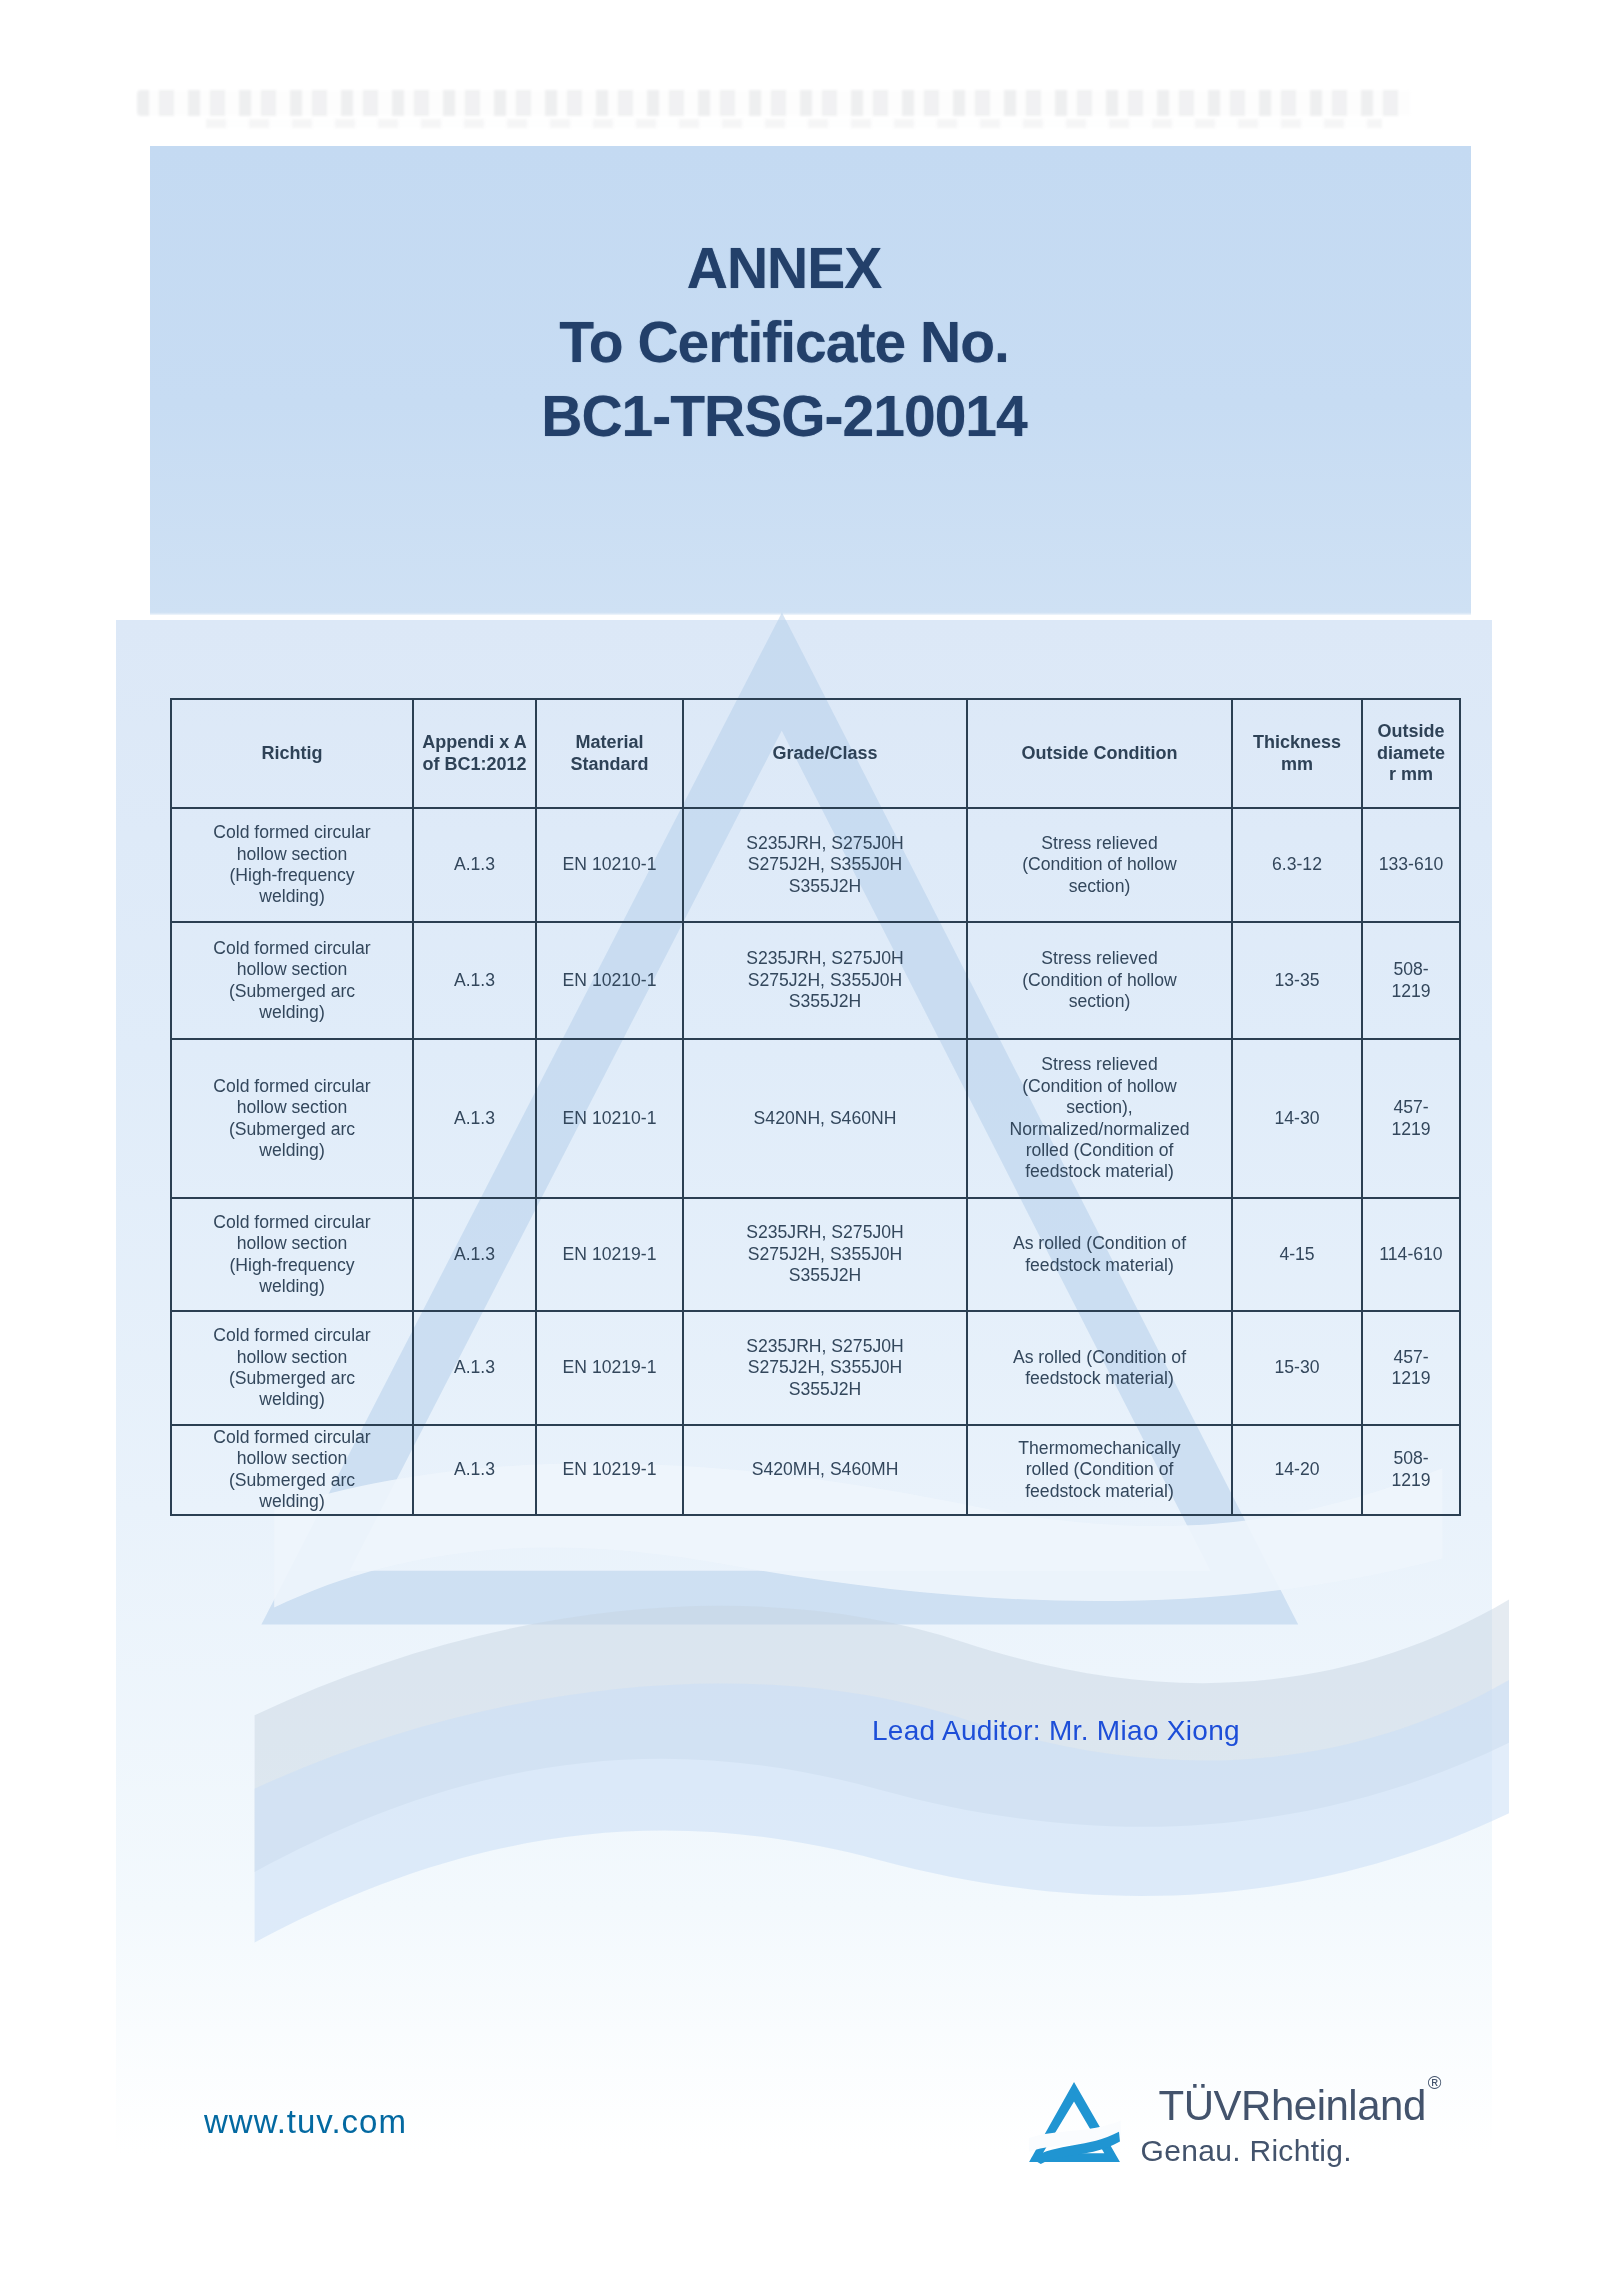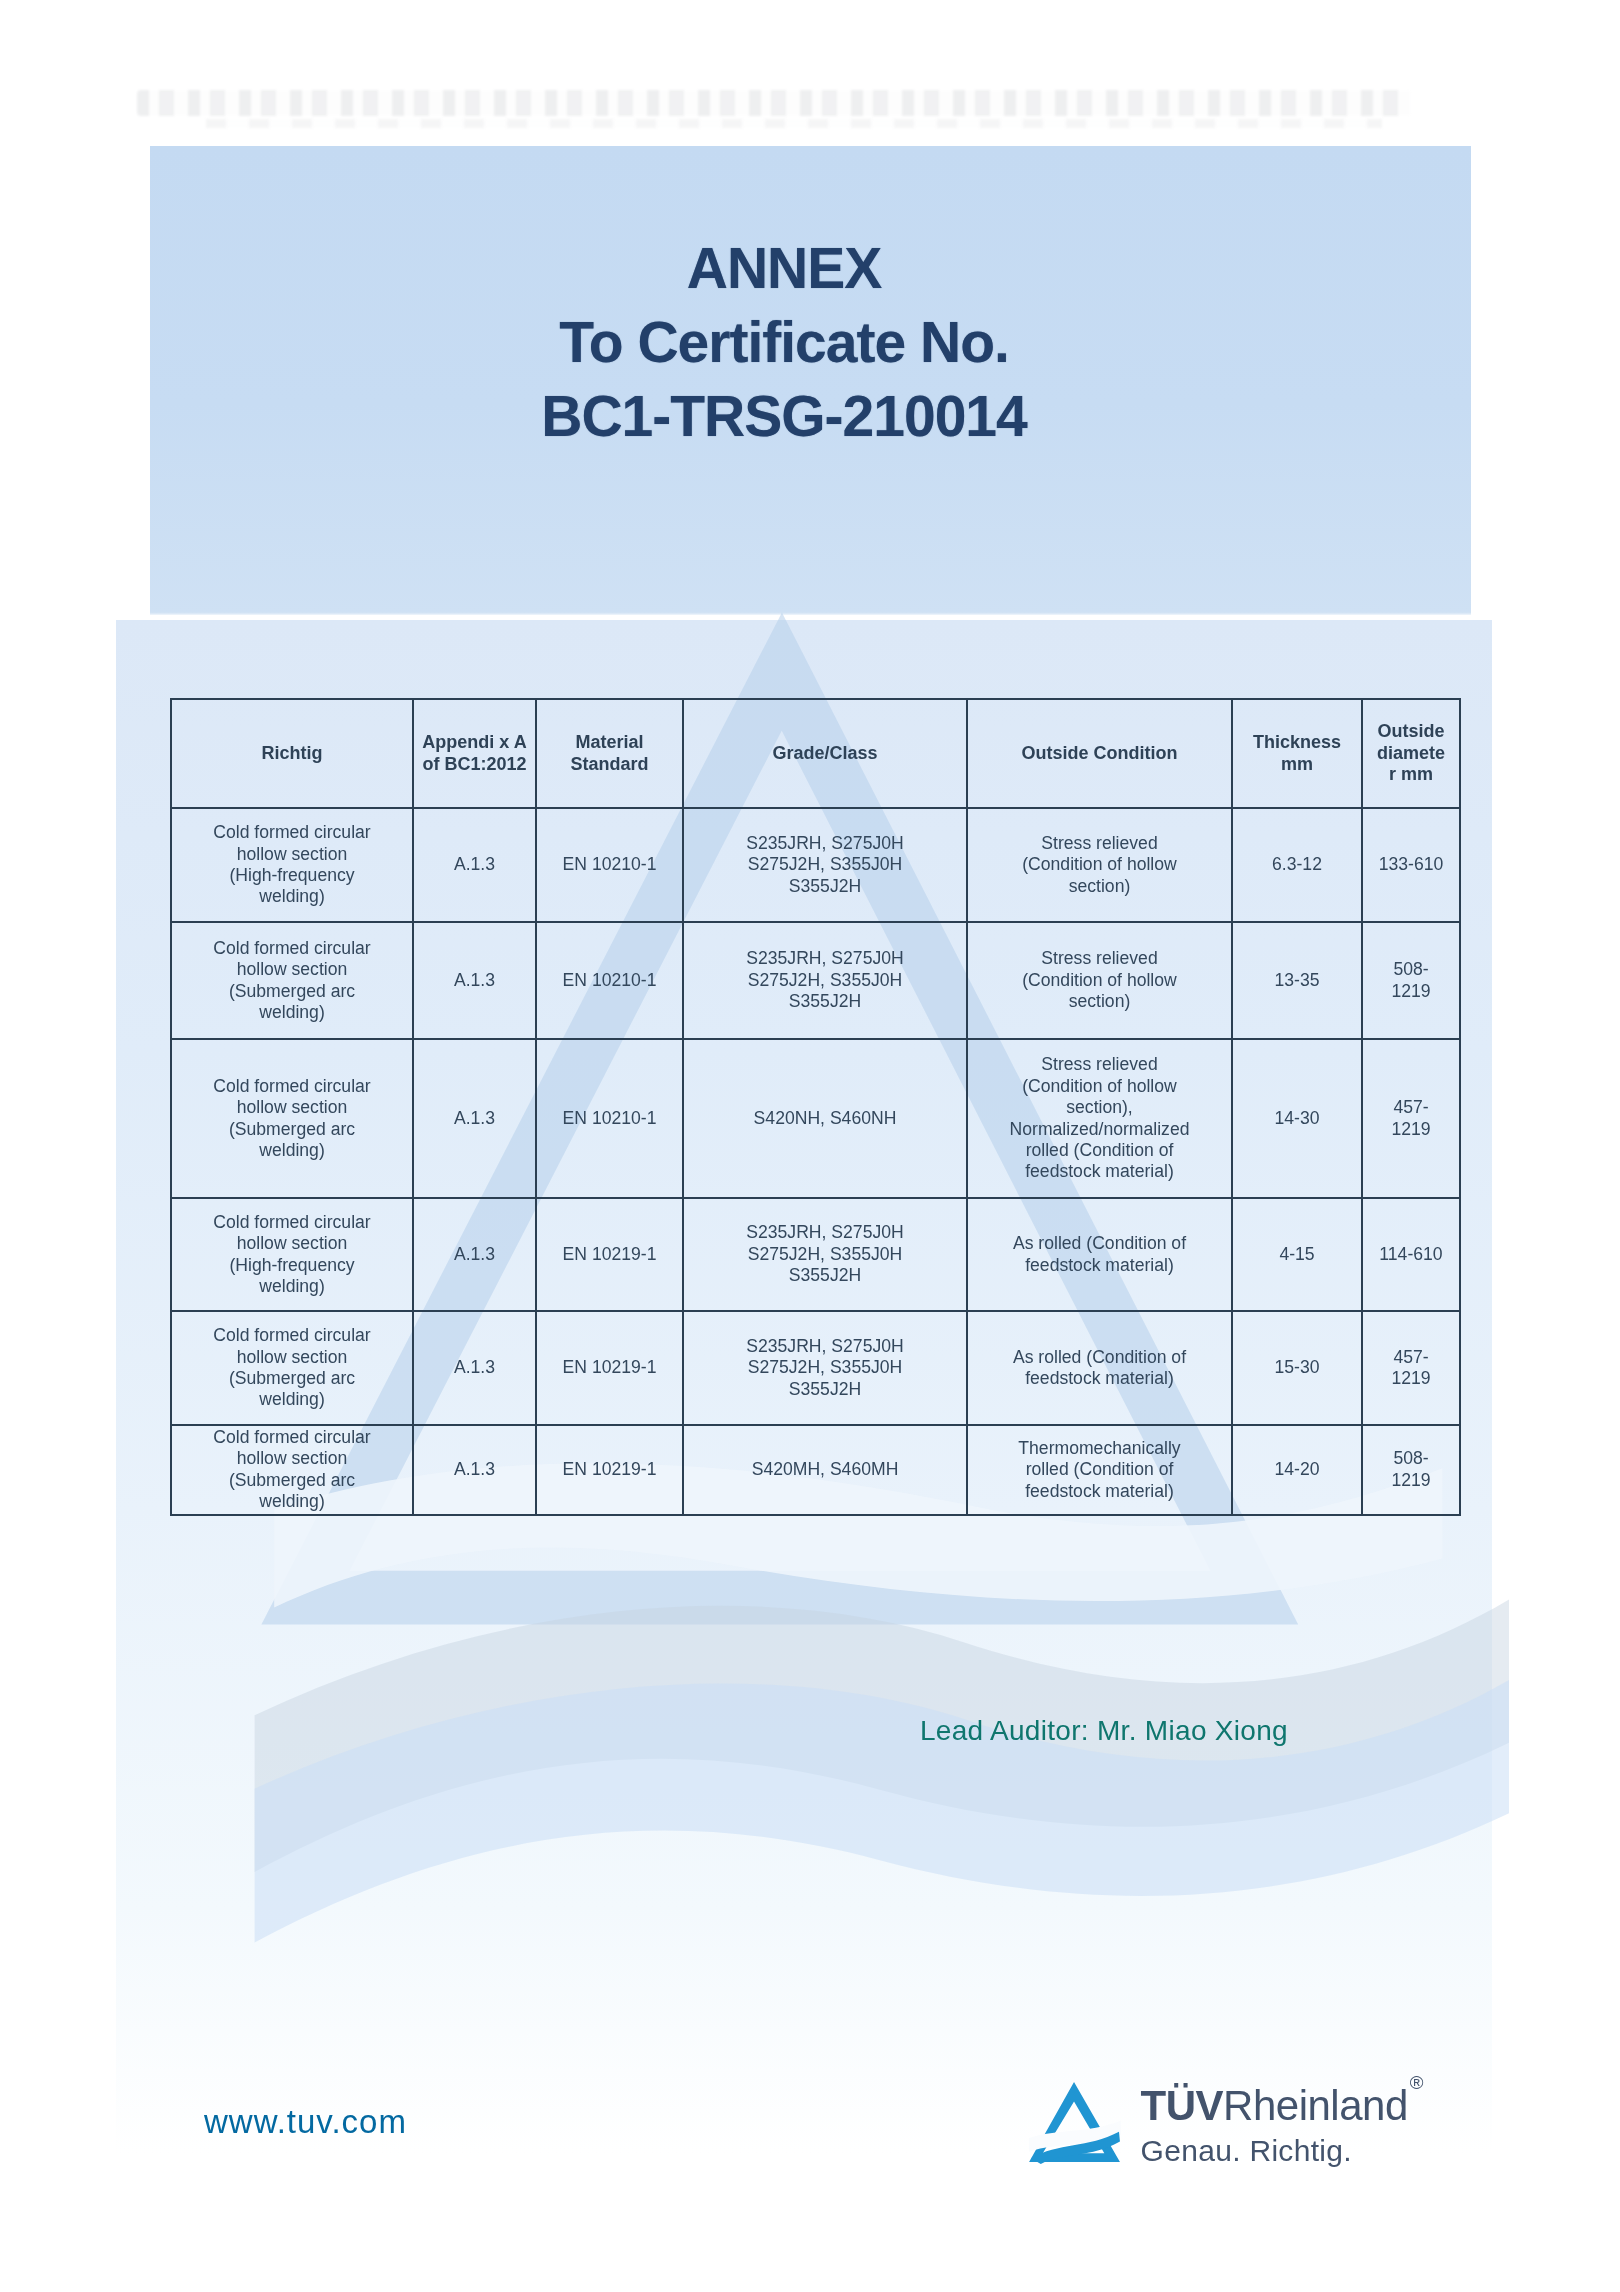--- a/index.html
+++ b/index.html
@@ -69,34 +69,34 @@
   .scope-table th{font-weight:bold;font-size:18px;color:#2e4257;}
   .scope-table thead tr{height:109px;}
   .scope-table tbody tr:nth-child(1){height:114px;}
   .scope-table tbody tr:nth-child(2){height:117px;}
   .scope-table tbody tr:nth-child(3){height:159px;}
   .scope-table tbody tr:nth-child(4){height:113px;}
   .scope-table tbody tr:nth-child(5){height:114px;}
   .scope-table tbody tr:nth-child(6){height:86px;}
 
   .lead-auditor{
-    position:absolute;left:920px;top:1715px;
-    font-size:28px;color:#0f766e;letter-spacing:0.3px;
+    position:absolute;left:872px;top:1715px;
+    font-size:28px;color:#1d4ed8;letter-spacing:0.3px;
   }
   .website{
     position:absolute;left:204px;top:2103px;
     font-size:33px;color:#0369a1;letter-spacing:1px;
   }
 
   
   .brand{position:absolute;left:1029px;top:2076px;display:flex;align-items:flex-start;}
   .brand-triangle{width:92px;height:86px;margin-top:3.9px;}
   .brand-text{margin-left:19.6px;}
   .brand-line1{font-size:42px;line-height:45px;color:#43536c;letter-spacing:-0.5px;}
-  .brand-line1 .tuv{font-weight:bold;}
+  .brand-line1 .tuv{font-weight:normal;margin-left:18px;}
   .brand-line1 .rheinland{font-weight:400;}
   .brand-line1 sup{font-size:18.6px;position:relative;top:-15.7px;left:2px;font-weight:400;}
   .brand-tagline{font-size:30px;color:#43536c;margin-top:5.9px;font-weight:400;letter-spacing:0.3px;}
 </style>
 </head>
 <body>
 
 <div id="page">
 
   <div class="noise-band"></div>

